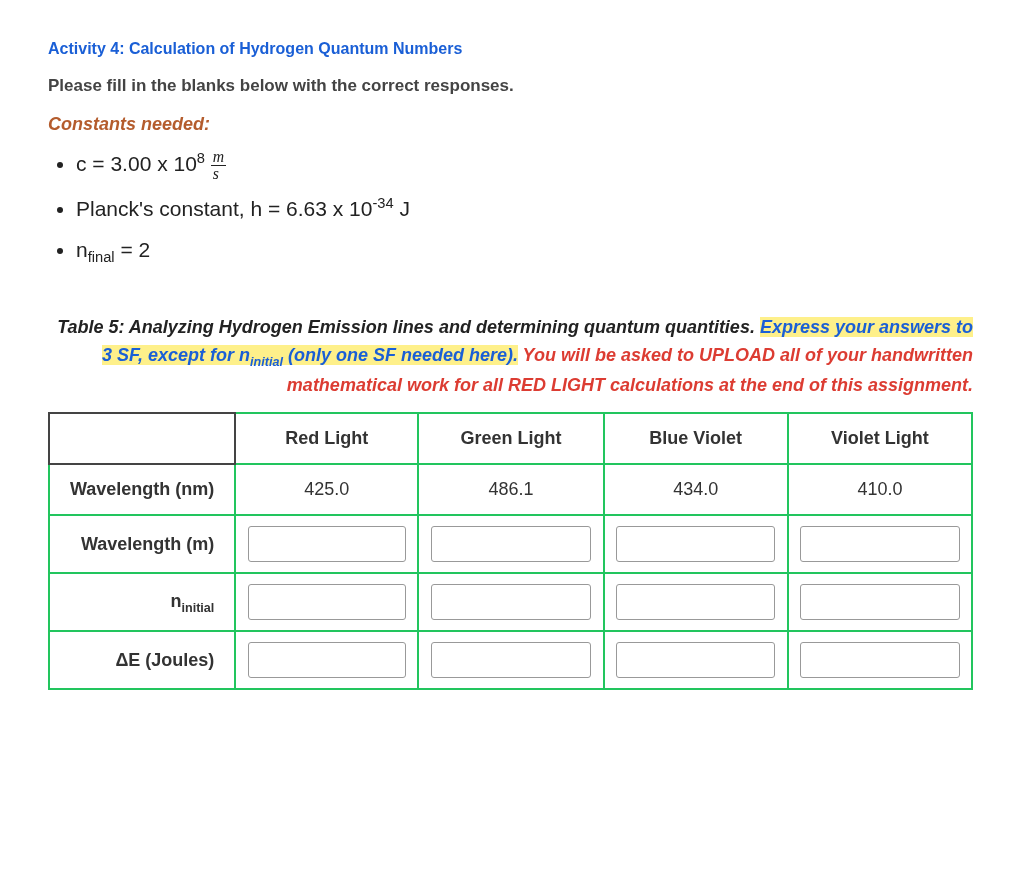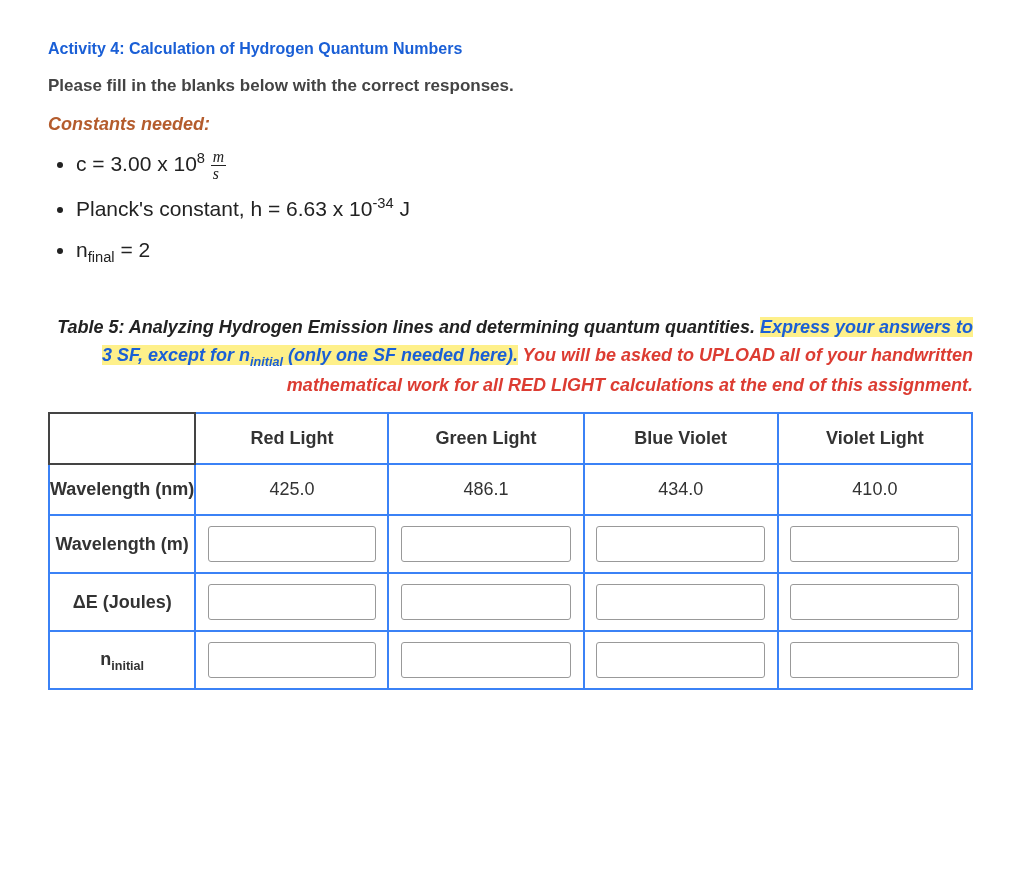--- a/index.html
+++ b/index.html
@@ -73,33 +73,33 @@
     }
     .red-text {
       color: #dc3c32;
       font-weight: 700;
     }
     table {
       border-collapse: collapse;
       width: 100%;
     }
     table td, table th {
-      border: 2px solid #3b82f6;
+      border: 2px solid #22c55e;
       padding: 14px 10px;
       text-align: center;
       font-size: 18px;
     }
     table th {
       font-weight: 700;
       background: #fff;
     }
     .row-label {
-      text-align: center;
+      text-align: right;
       font-weight: 700;
-      padding: 14px 0;
+      padding: 14px 20px;
       white-space: nowrap;
       width: 140px;
     }
     .corner-empty {
       border: 2px solid #444;
     }
     input[type="text"] {
       width: 96%;
       height: 36px;
       border: 1px solid #999;
@@ -158,29 +158,29 @@
     <td>410.0</td>
   </tr>
   <tr>
     <td class="row-label">Wavelength (m)</td>
     <td class="input-cell"><input type="text" style=""></td>
     <td class="input-cell"><input type="text" style=""></td>
     <td class="input-cell"><input type="text" style=""></td>
     <td class="input-cell"><input type="text" style=""></td>
   </tr>
   <tr>
-    <td class="row-label">ΔE (Joules)</td>
+    <td class="row-label">
+      <span>n</span><span class="sub">initial</span>
+    </td>
     <td class="input-cell"><input type="text" style=""></td>
     <td class="input-cell"><input type="text" style=""></td>
     <td class="input-cell"><input type="text" style=""></td>
     <td class="input-cell"><input type="text" style=""></td>
   </tr>
   <tr>
-    <td class="row-label">
-      <span>n</span><span class="sub">initial</span>
-    </td>
+    <td class="row-label">ΔE (Joules)</td>
     <td class="input-cell"><input type="text" style=""></td>
     <td class="input-cell"><input type="text" style=""></td>
     <td class="input-cell"><input type="text" style=""></td>
     <td class="input-cell"><input type="text" style=""></td>
   </tr>
 </tbody>
   </table>
 
 </body></html>

